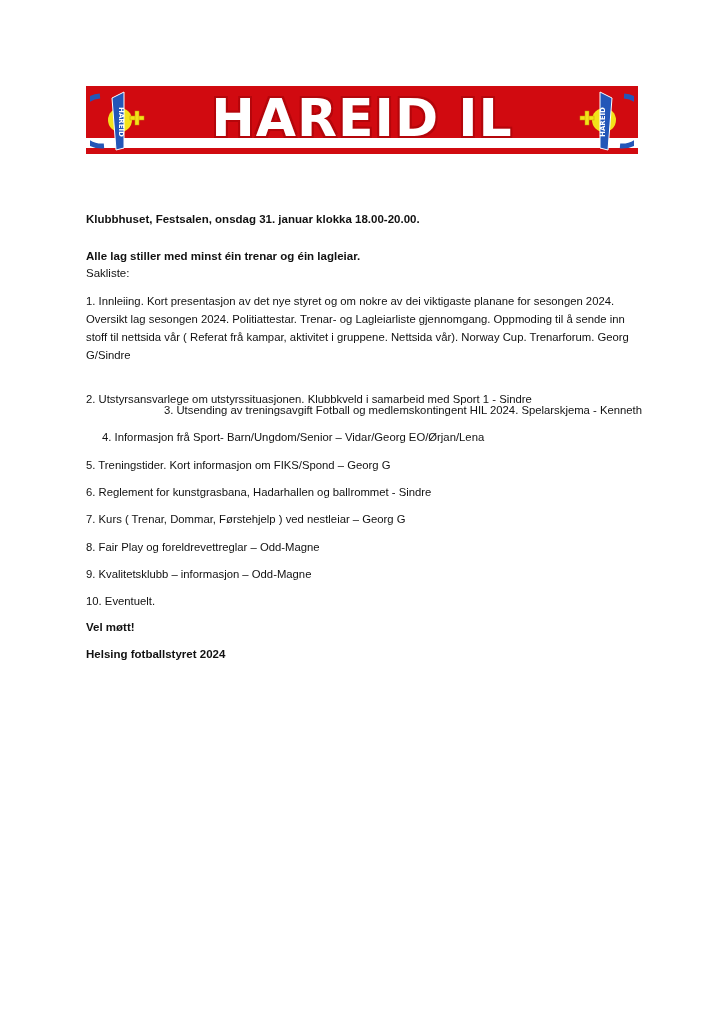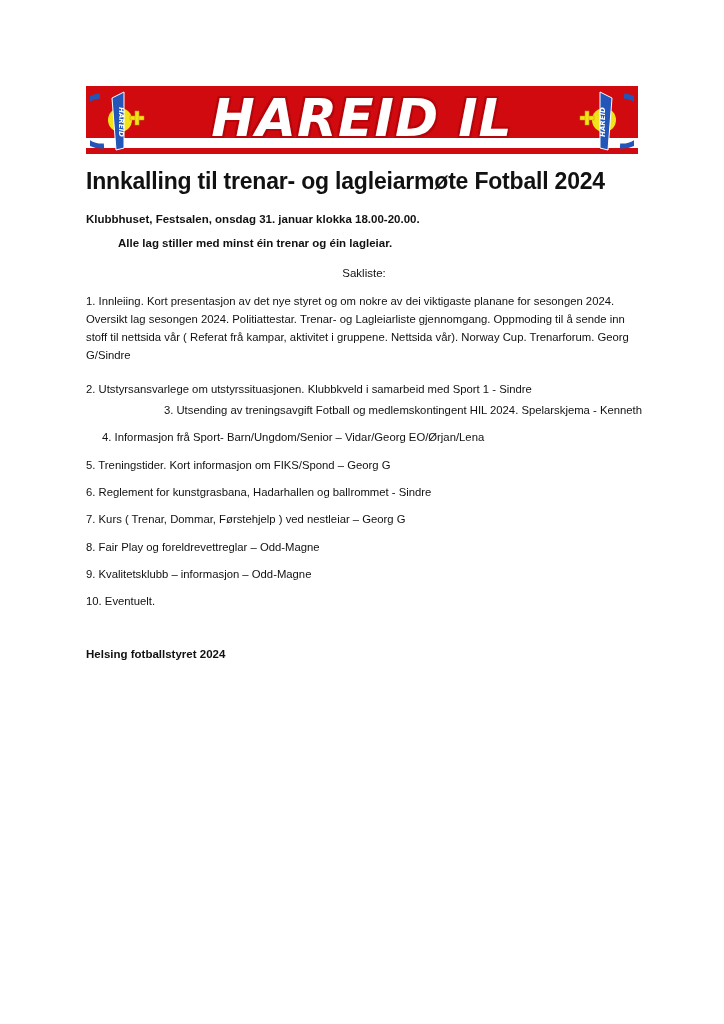--- a/index.html
+++ b/index.html
@@ -1,20 +1,20 @@
 <!DOCTYPE html>
 <html><head>
 <meta charset="utf-8">
 <style>
   html, body { margin: 0; padding: 0; background: #ffffff; }
   body { width: 724px; height: 1024px; position: relative; overflow: hidden;
          font-family: "Liberation Sans", "DejaVu Sans", sans-serif; color: #111; }
   .page { position: absolute; left: 0; top: 0; width: 724px; height: 1024px; background: #fff; }
 
-  .banner { position: absolute; left: 86px; top: 86px; width: 552px; height: 68px; background: #be185d; font-style: italic; }
+  .banner { position: absolute; left: 86px; top: 86px; width: 552px; height: 68px; background: #be185d; }
   .banner .red-top { position: absolute; left: 0; top: 0; width: 100%; height: 52px; background: #d10a10; }
   .banner .white-band { position: absolute; left: 0; top: 52px; width: 100%; height: 10px; background: #ffffff; }
   .banner .red-bottom { position: absolute; left: 0; top: 62px; width: 100%; height: 6px; background: #d10a10; }
   .banner .title { position: absolute; left: 0; top: 2px; width: 100%; text-align: center;
          font-family: "DejaVu Sans", sans-serif; font-weight: bold; font-size: 52px; line-height: 60px;
          color: #ffffff; letter-spacing: 1px;
          text-shadow: 1px 0 #b5060b, -1px 0 #b5060b, 0 1px #b5060b, 0 -1px #b5060b,
                       2px 2px 0 #b5060b, -2px 2px 0 #b5060b, 2px -2px 0 #b5060b, -2px -2px 0 #b5060b; }
   .logo { position: absolute; top: 4px; width: 60px; height: 62px; }
   .logo.left { left: 4px; }
@@ -55,31 +55,31 @@
       <circle cx="30" cy="30" r="12" fill="#f3e21a"></circle>
       <polygon points="26,2 38,8 34,60 26,58" fill="#2356b8" stroke="#fff" stroke-width="1"></polygon>
       <text x="31" y="32" font-size="7" font-weight="bold" fill="#fff" transform="rotate(-90 31 32)" text-anchor="middle" font-family="DejaVu Sans, sans-serif">HAREID</text>
       <g fill="#f3e21a" stroke="#c49a00" stroke-width="0.5">
         <rect x="6" y="26" width="14" height="4"></rect>
         <rect x="11" y="21" width="4" height="14"></rect>
       </g>
     </svg>
   </div>
 
-  <div class="doc-title">Innkalling til trenar- og lagleiarmøte Fotball 2024</div>
 
   <div class="p it" style="top:211px;">Klubbhuset, Festsalen, onsdag 31. januar klokka 18.00-20.00.</div>
-  <div class="p it" style="top:235px;margin-left:32px;">Alle lag stiller med minst éin trenar og éin lagleiar.</div>
-  <div class="p b" style="top:265px;text-align:center;">Sakliste:</div>
+  <div class="p it" style="top:248px;">Alle lag stiller med minst éin trenar og éin lagleiar.</div>
+  <div class="p b" style="top:265px;">Sakliste:</div>
 
   <div class="item" style="top:292px;">1. Innleiing. Kort presentasjon av det nye styret og om nokre av dei viktigaste planane for sesongen 2024. Oversikt lag sesongen 2024. Politiattestar. Trenar- og Lagleiarliste gjennomgang. Oppmoding til å sende inn stoff til nettsida vår ( Referat frå kampar, aktivitet i gruppene. Nettsida vår). Norway Cup. Trenarforum. Georg G/Sindre</div>
-  <div class="item" style="top:380px;">2. Utstyrsansvarlege om utstyrssituasjonen. Klubbkveld i samarbeid med Sport 1 - Sindre</div>
+  <div class="item" style="top:390px;">2. Utstyrsansvarlege om utstyrssituasjonen. Klubbkveld i samarbeid med Sport 1 - Sindre</div>
   <div class="item" style="top:401px;text-align:right;">3. Utsending av treningsavgift Fotball og medlemskontingent HIL 2024. Spelarskjema - Kenneth</div>
   <div class="item" style="top:428px;margin-left:16px;">4. Informasjon frå Sport- Barn/Ungdom/Senior – Vidar/Georg EO/Ørjan/Lena</div>
   <div class="item" style="top:456px;">5. Treningstider. Kort informasjon om FIKS/Spond – Georg G</div>
   <div class="item" style="top:483px;">6. Reglement for kunstgrasbana, Hadarhallen og ballrommet - Sindre</div>
   <div class="item" style="top:510px;">7. Kurs ( Trenar, Dommar, Førstehjelp ) ved nestleiar – Georg G</div>
   <div class="item" style="top:538px;">8. Fair Play og foreldrevettreglar – Odd-Magne</div>
   <div class="item" style="top:565px;">9. Kvalitetsklubb – informasjon – Odd-Magne</div>
   <div class="item" style="top:592px;">10. Eventuelt.</div>
 
+  <div class="p it" style="top:619px;">Vel møtt!</div>
   <div class="p it" style="top:646px;">Helsing fotballstyret 2024</div>
 </div>
 
 </body></html>

